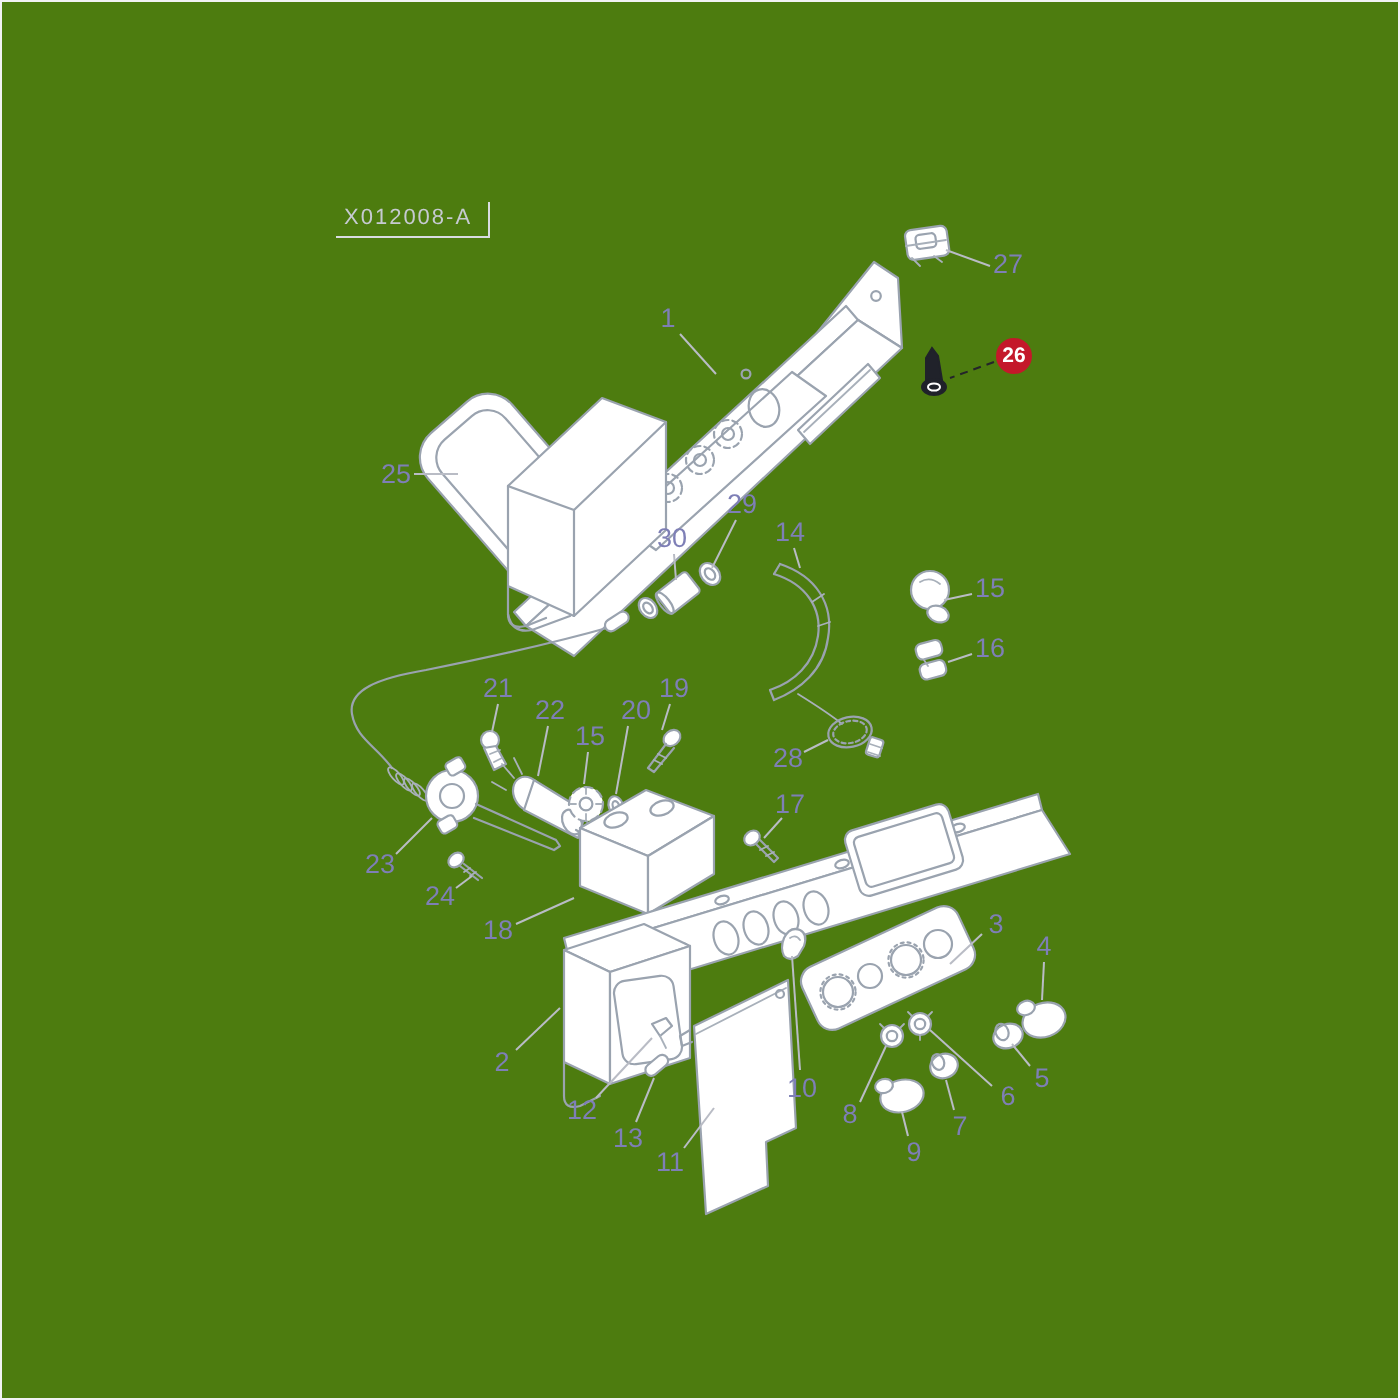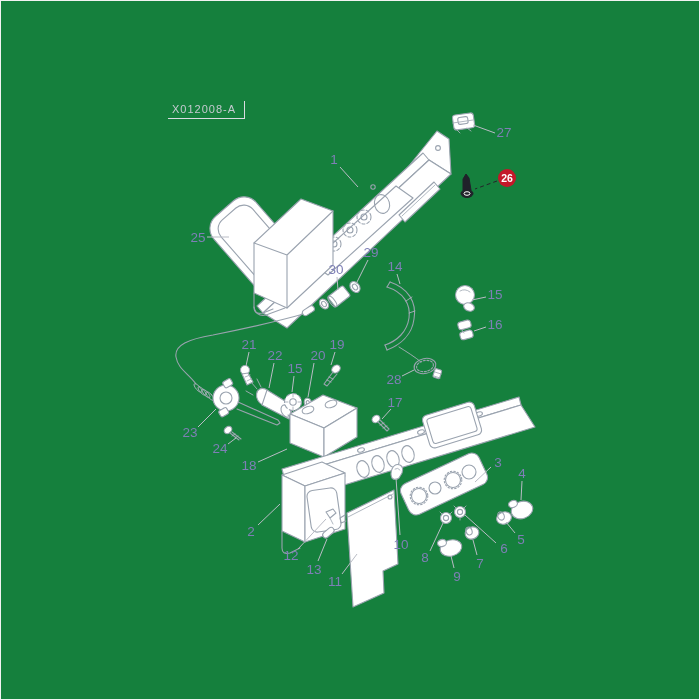--- a/index.html
+++ b/index.html
@@ -1,16 +1,16 @@
 <!DOCTYPE html>
 <html><head>
 <meta charset="utf-8">
 <style>
   html,body{margin:0;padding:0;background:#fff;}
-  .stage{position:relative;width:700px;height:700px;background:#15803d;overflow:hidden;
+  .stage{position:relative;width:700px;height:700px;background:#4d7c0f;overflow:hidden;
          font-family:"Liberation Sans",sans-serif;box-sizing:border-box;border:1px solid #f2f2f2;}
   .ref-label{position:absolute;left:167px;top:100px;font-size:11px;letter-spacing:1px;
              color:#c6cad1;padding:2px 8px 3px 4px;border-right:1px solid #d9dce1;
              border-bottom:1px solid #d9dce1;background:transparent;}
   svg{position:absolute;left:0;top:0;}
   .art{stroke:#9aa3af;stroke-width:1.1;fill:#ffffff;stroke-linejoin:round;stroke-linecap:round;}
   .art-n{stroke:#9aa3af;stroke-width:1.1;fill:none;stroke-linejoin:round;stroke-linecap:round;}
   .art-thin{stroke:#a8b0ba;stroke-width:0.9;fill:none;stroke-linecap:round;}
   .dark{stroke:#20222a;fill:#20222a;}
 </style>

